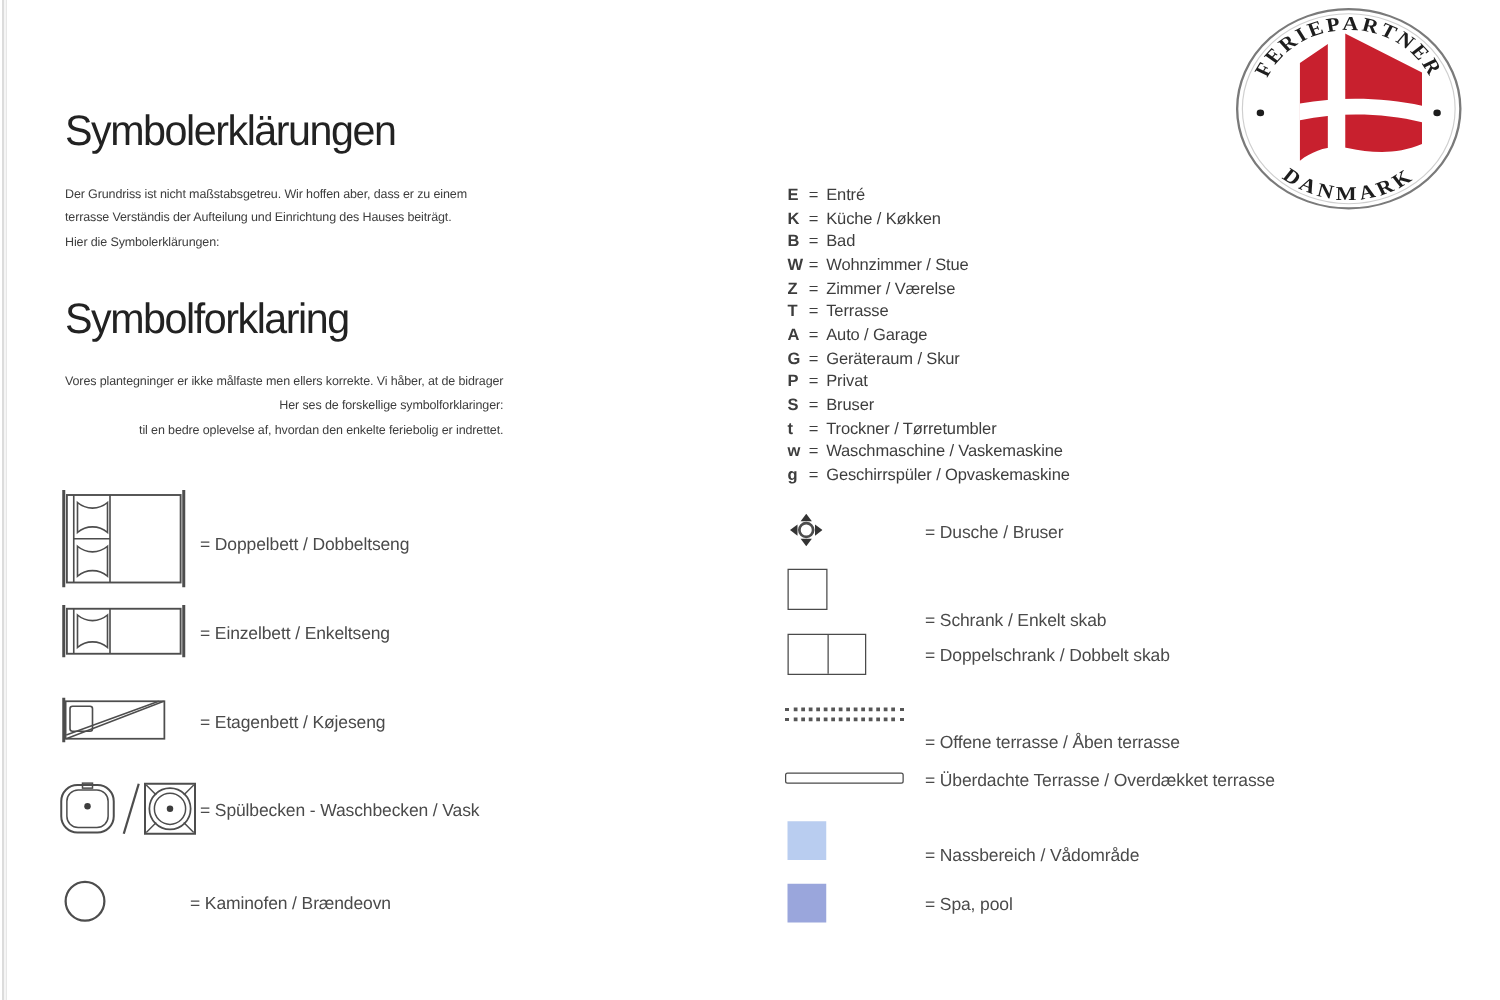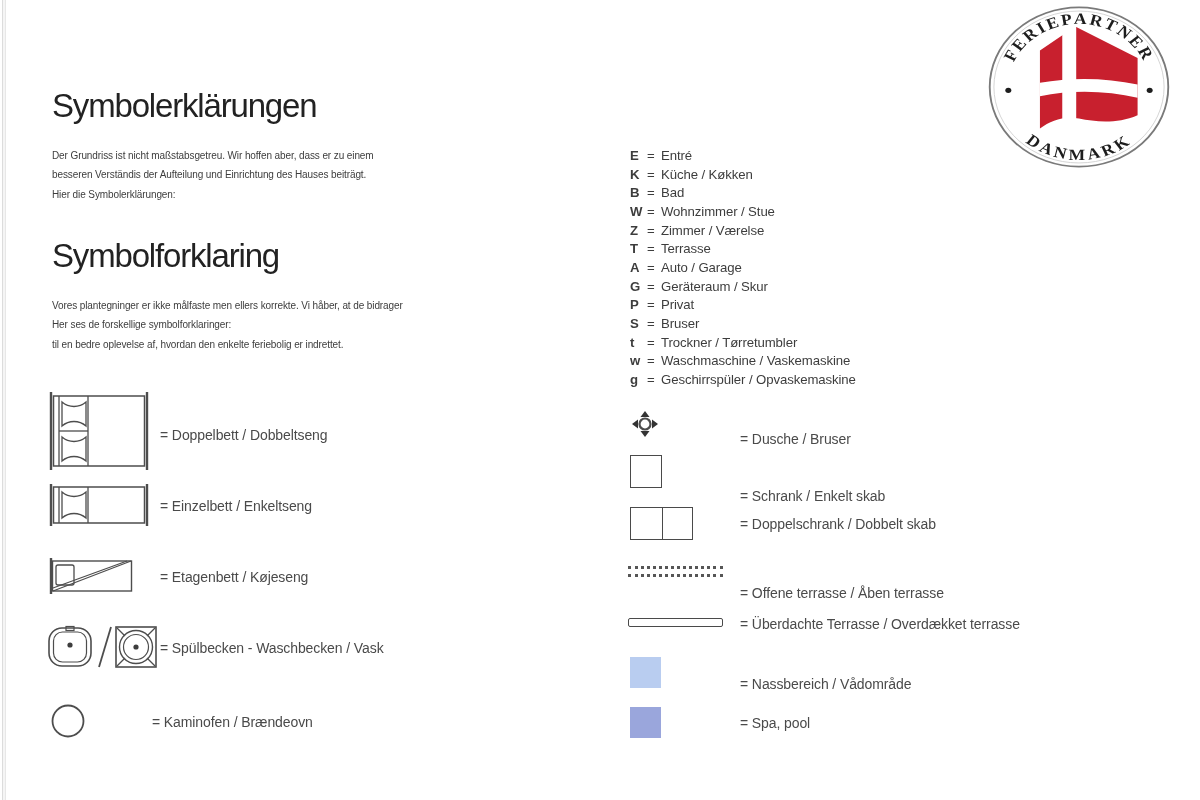--- a/index.html
+++ b/index.html
@@ -47,26 +47,26 @@
   .logo text { font-family:"Liberation Serif", serif; font-weight:700; }
 </style>
 </head>
 <body>
 
 <div class="edge-artifact"></div>
 
 <div class="h1" style="top:86px;">Symbolerklärungen</div>
 <div class="para" style="top:146px;">
   <div>Der Grundriss ist nicht maßstabsgetreu. Wir hoffen aber, dass er zu einem</div>
-  <div>besseren Verständis der Aufteilung und Einrichtung des Hauses beiträgt.</div>
+  <div>terrasse Verständis der Aufteilung und Einrichtung des Hauses beiträgt.</div>
   <div>Hier die Symbolerklärungen:</div>
 </div>
 
 <div class="h1" style="top:236px;">Symbolforklaring</div>
-<div class="para" style="top:296px;">
+<div class="para" style="top:296px;text-align:right;">
   <div>Vores plantegninger er ikke målfaste men ellers korrekte. Vi håber, at de bidrager</div>
   <div>Her ses de forskellige symbolforklaringer:</div>
   <div>til en bedre oplevelse af, hvordan den enkelte feriebolig er indrettet.</div>
 </div>
 
 <div class="ab-list">
   <div class="ab-row">
       <span class="ab-key">E</span>
       <span class="ab-eq">=</span>
       <span class="ab-val">Entré</span>
@@ -198,21 +198,21 @@
 
 <div class="sym" style="left:632px; top:411px;">
   <svg width="26" height="26" viewBox="0 0 26 26">
     <circle class="ln" cx="13" cy="13" r="5.5" stroke-width="2.2"></circle>
     <path d="M13,0 L8.5,6 L17.5,6 Z" fill="#333"></path>
     <path d="M13,26 L8.5,20 L17.5,20 Z" fill="#333"></path>
     <path d="M0,13 L6,8.5 L6,17.5 Z" fill="#333"></path>
     <path d="M26,13 L20,8.5 L20,17.5 Z" fill="#333"></path>
   </svg>
 </div>
-<div class="sym-label" style="left:740px; top:417px;margin-top:14px;">= Dusche / Bruser</div>
+<div class="sym-label" style="left:740px; top:417px;">= Dusche / Bruser</div>
 
 <div class="box" style="left:630px; top:455px; width:32px; height:33px;"></div>
 <div class="sym-label" style="left:740px; top:488px;">= Schrank / Enkelt skab</div>
 
 <div class="dbox" style="left:630px; top:507px; width:63px; height:33px;"></div>
 <div class="sym-label" style="left:740px; top:516px;">= Doppelschrank / Dobbelt skab</div>
 
 <div>
   <div class="dotrow" style="left:628px; top:566px;"></div>
   <div class="dotrow" style="left:628px; top:574px;"></div>

